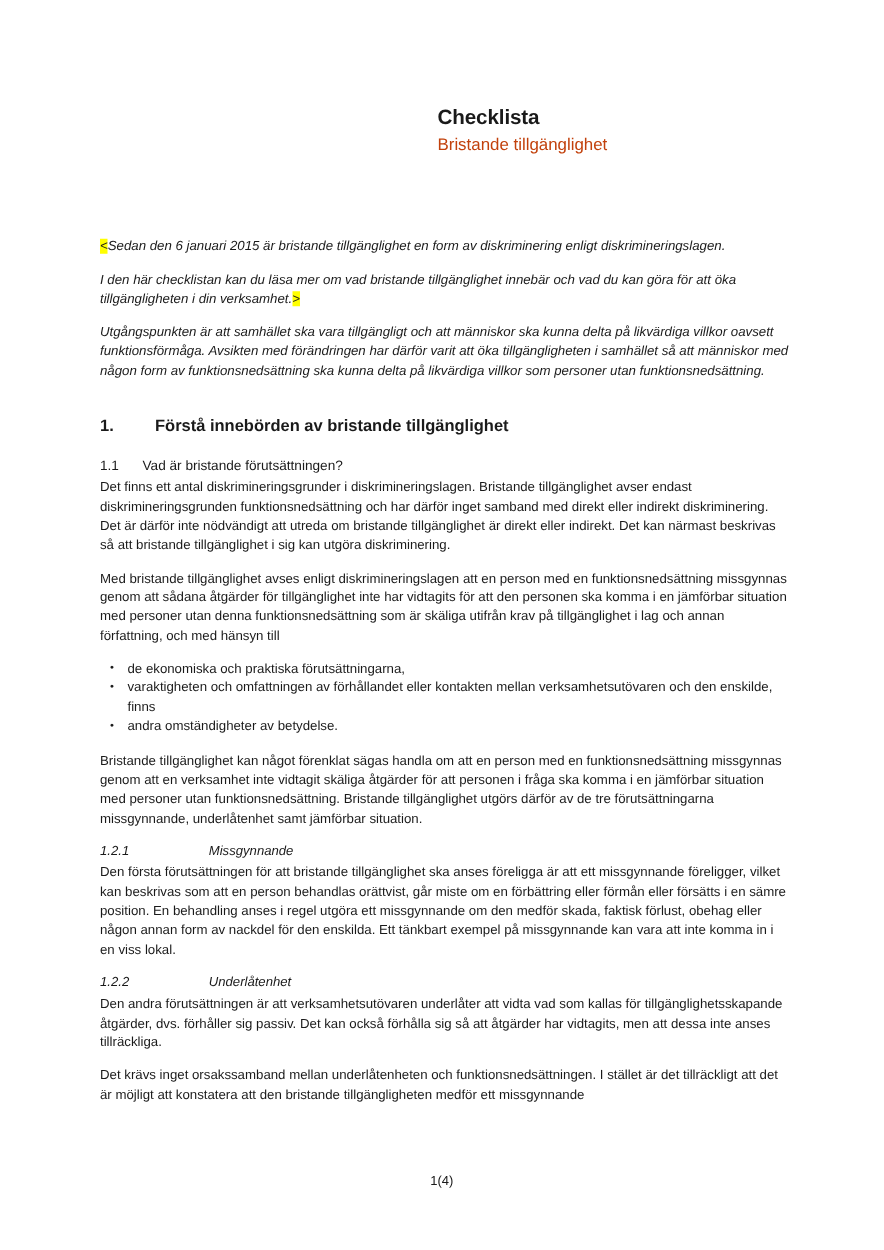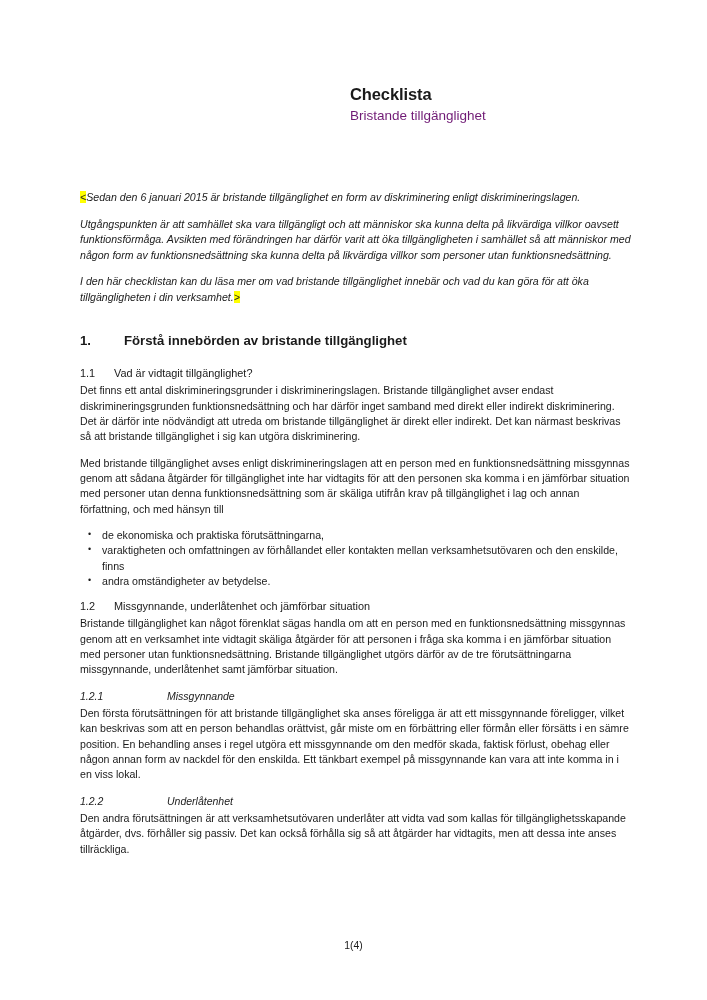--- a/index.html
+++ b/index.html
@@ -38,21 +38,21 @@
     font-weight: bold;
     line-height: 1.25;
     letter-spacing: -0.1px;
     margin: 0;
   }
   .doc-subtitle {
     font-size: 13.5px;
     font-weight: normal;
     line-height: 1.3;
     margin: 2px 0 0 0;
-    color: #701a75;
+    color: #c2410c;
   }
 
   
   .body-col {
     position: absolute;
     left: 80px;
     top: 190px;
     width: 552px;
   }
 
@@ -156,54 +156,50 @@
 
   <div class="title-block">
     <div class="doc-title">Checklista</div>
     <div class="doc-subtitle">Bristande tillgänglighet</div>
   </div>
 
   <div class="body-col">
 
     <div class="intro">
       <p><span class="hl">&lt;</span><span>Sedan den 6 januari 2015 är bristande tillgänglighet en form av diskriminering enligt diskrimineringslagen.</span></p>
+      <p><span>I den här checklistan kan du läsa mer om vad bristande tillgänglighet innebär och vad du kan göra för att öka tillgängligheten i din verksamhet.</span><span class="hl">&gt;</span></p>
       <p>Utgångspunkten är att samhället ska vara tillgängligt och att människor ska kunna delta på likvärdiga villkor oavsett funktionsförmåga. Avsikten med förändringen har därför varit att öka tillgängligheten i samhället så att människor med någon form av funktionsnedsättning ska kunna delta på likvärdiga villkor som personer utan funktionsnedsättning.</p>
-      <p><span>I den här checklistan kan du läsa mer om vad bristande tillgänglighet innebär och vad du kan göra för att öka tillgängligheten i din verksamhet.</span><span class="hl">&gt;</span></p>
     </div>
 
     <div class="gap-sec"></div>
 
     <h1 class="sec">
       <span class="num">1.</span>
       <span>Förstå innebörden av bristande tillgänglighet</span>
     </h1>
 
     <div class="gap-sub"></div>
 
     <h2 class="sub">
       <span class="num">1.1</span>
-      <span>Vad är vidtagit tillgänglighet?</span>
+      <span>Vad är bristande förutsättningen?</span>
     </h2>
     <div class="gap-afterh"></div>
     <p class="para">Det finns ett antal diskrimineringsgrunder i diskrimineringslagen. Bristande tillgänglighet avser endast diskrimineringsgrunden funktionsnedsättning och har därför inget samband med direkt eller indirekt diskriminering. Det är därför inte nödvändigt att utreda om bristande tillgänglighet är direkt eller indirekt. Det kan närmast beskrivas så att bristande tillgänglighet i sig kan utgöra diskriminering.</p>
     <div class="gap-para"></div>
     <p class="para">Med bristande tillgänglighet avses enligt diskrimineringslagen att en person med en funktionsnedsättning missgynnas genom att sådana åtgärder för tillgänglighet inte har vidtagits för att den personen ska komma i en jämförbar situation med personer utan denna funktionsnedsättning som är skäliga utifrån krav på tillgänglighet i lag och annan författning, och med hänsyn till</p>
     <div class="gap-para"></div>
     <ul class="bullets">
       <li>de ekonomiska och praktiska förutsättningarna,</li>
       <li>varaktigheten och omfattningen av förhållandet eller kontakten mellan verksamhetsutövaren och den enskilde, finns</li>
       <li>andra omständigheter av betydelse.</li>
     </ul>
 
     <div class="gap-small"></div>
 
-    <h2 class="sub">
-      <span class="num">1.2</span>
-      <span>Missgynnande, underlåtenhet och jämförbar situation</span>
-    </h2>
     <div class="gap-afterh"></div>
     <p class="para">Bristande tillgänglighet kan något förenklat sägas handla om att en person med en funktionsnedsättning missgynnas genom att en verksamhet inte vidtagit skäliga åtgärder för att personen i fråga ska komma i en jämförbar situation med personer utan funktionsnedsättning. Bristande tillgänglighet utgörs därför av de tre förutsättningarna missgynnande, underlåtenhet samt jämförbar situation.</p>
 
     <div class="gap-para"></div>
 
     <h3 class="subsub">
       <span class="num">1.2.1</span>
       <span>Missgynnande</span>
     </h3>
     <div class="gap-afterh"></div>
@@ -211,20 +207,21 @@
 
     <div class="gap-para"></div>
 
     <h3 class="subsub">
       <span class="num">1.2.2</span>
       <span>Underlåtenhet</span>
     </h3>
     <div class="gap-afterh"></div>
     <p class="para">Den andra förutsättningen är att verksamhetsutövaren underlåter att vidta vad som kallas för tillgänglighetsskapande åtgärder, dvs. förhåller sig passiv. Det kan också förhålla sig så att åtgärder har vidtagits, men att dessa inte anses tillräckliga.</p>
     <div class="gap-para"></div>
+    <p class="para">Det krävs inget orsakssamband mellan underlåtenheten och funktionsnedsättningen. I stället är det tillräckligt att det är möjligt att konstatera att den bristande tillgängligheten medför ett missgynnande</p>
 
   </div>
 
   <div class="footer">
     <span>1(4)</span>
   </div>
 
 </div>
 
 </body></html>

